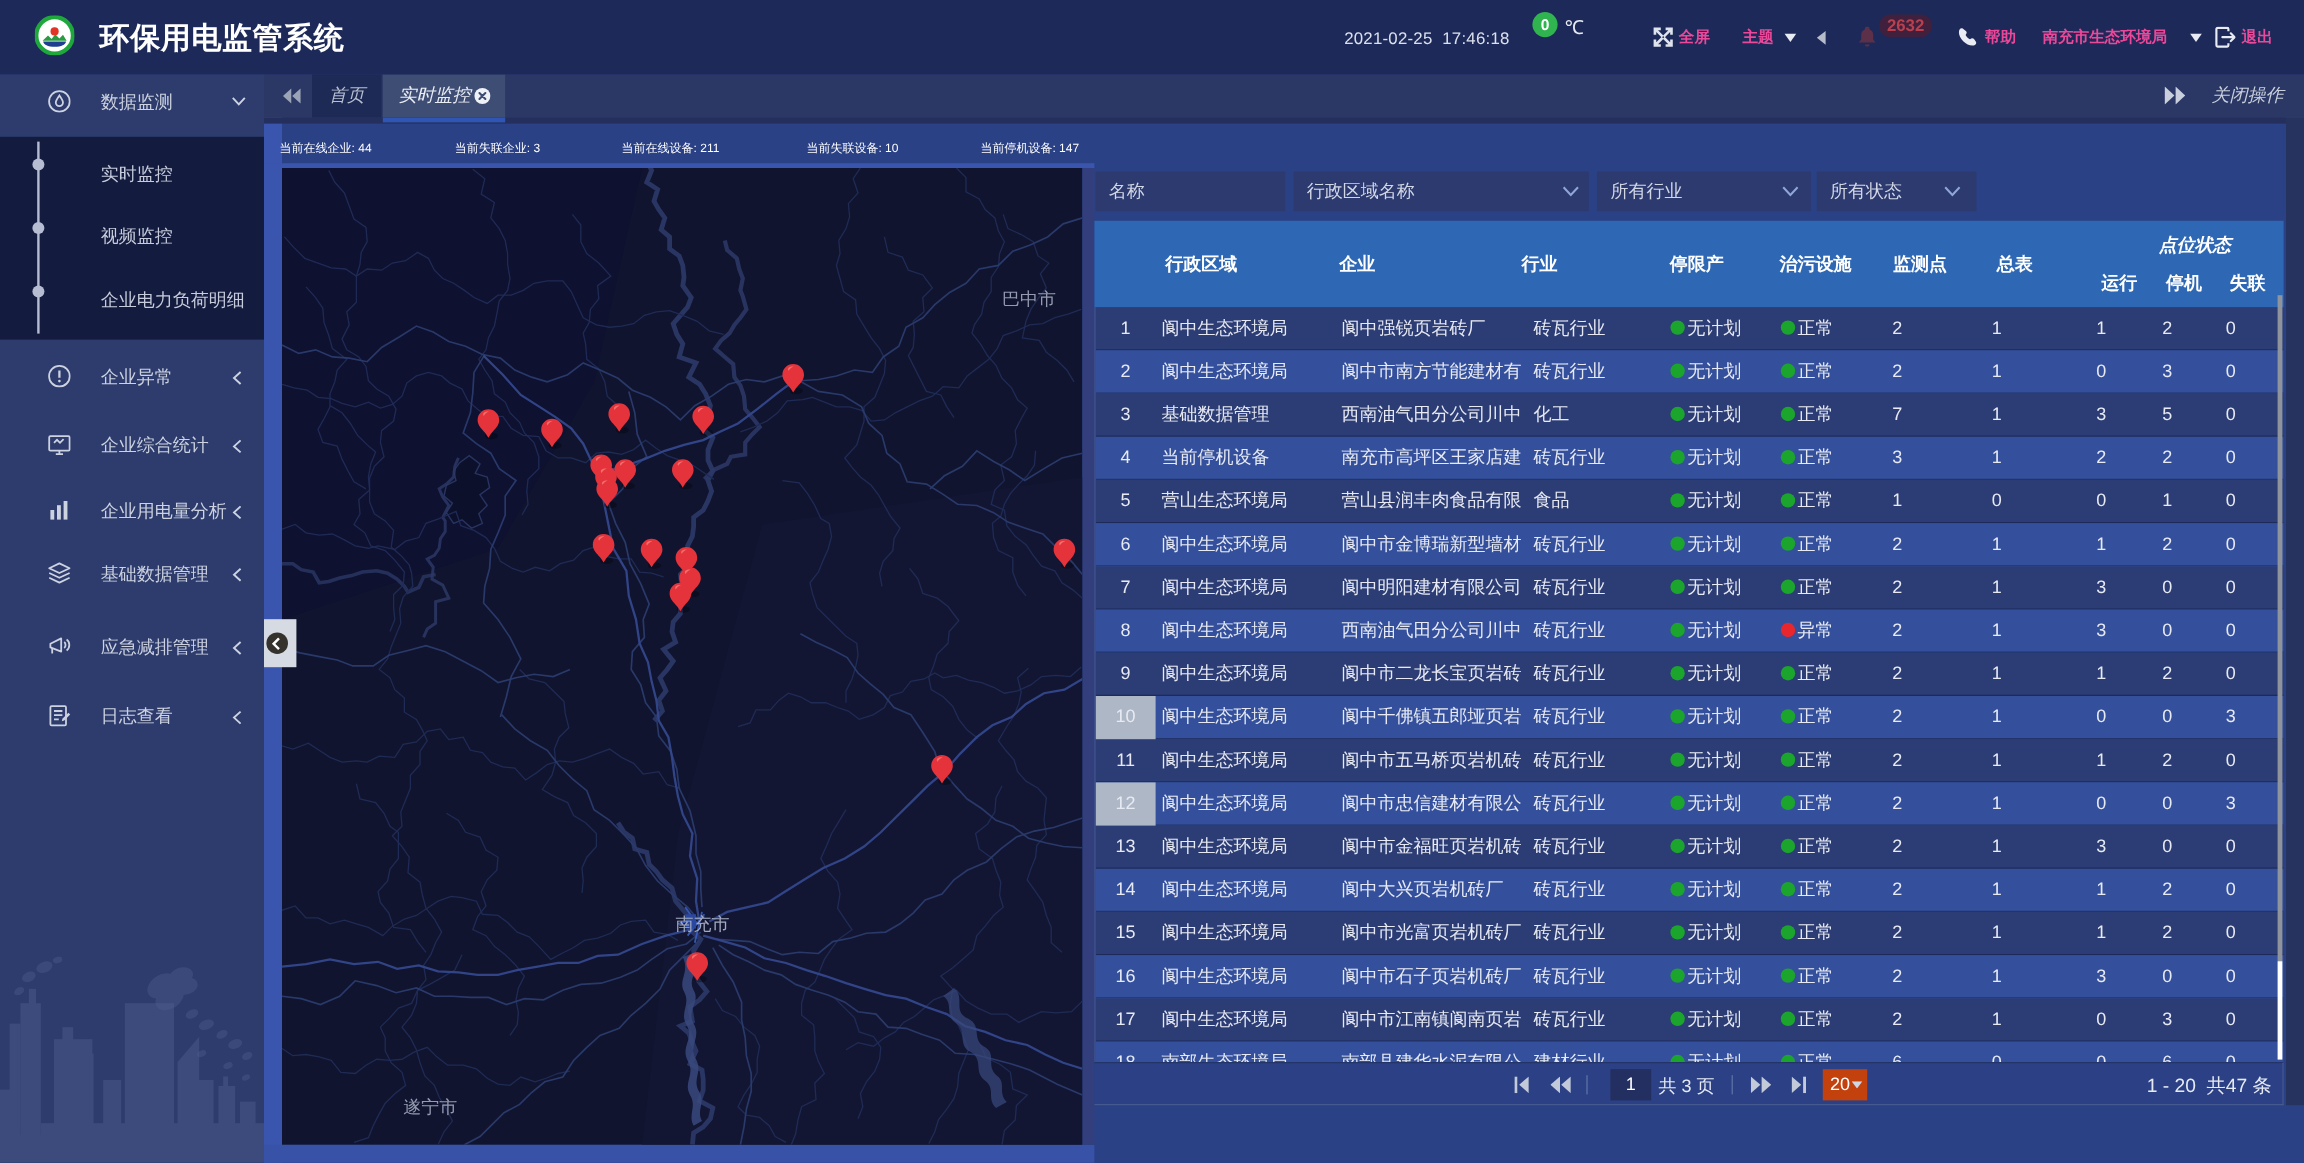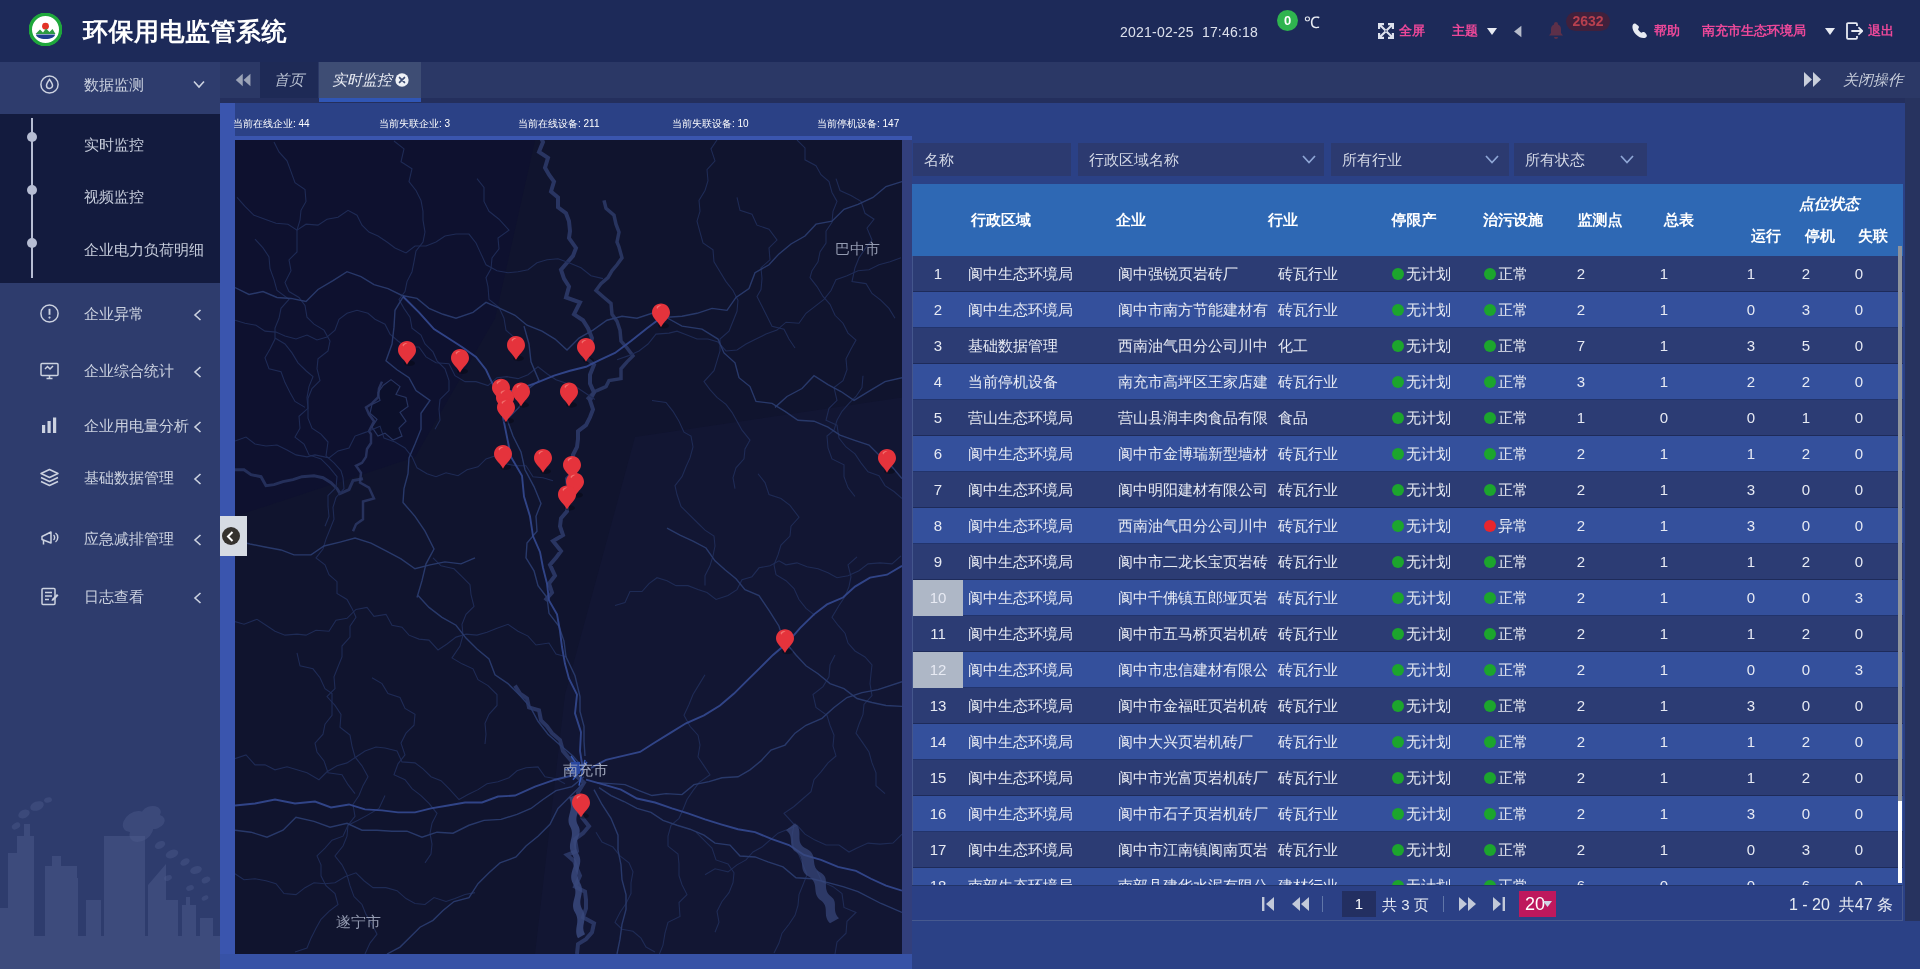--- a/index.html
+++ b/index.html
@@ -59,21 +59,21 @@
 .c8{width:48px;text-align:center;}
 .c9{width:62px;text-align:center;}
 .c10{width:44px;text-align:center;}
 .dotg,.dotr{display:inline-block;width:12px;height:12px;border-radius:50%;background:#1ca52d;margin-right:2px;vertical-align:-1px;}
 .dotr{background:#e8262d;}
 .numsel{background:#aeb7c6;display:block;width:50px;height:36px;text-align:center;}
 
 #pager{position:absolute;left:912px;top:885px;width:991px;height:36px;background:#2b4085;border-top:1px solid #223468;border-right:1px solid #46598f;border-bottom:1px solid #46598f;color:#e6eaf3;}
 #pager .sep{position:absolute;top:10px;width:1px;height:16px;background:#6076a8;}
 #pgin{position:absolute;left:430px;top:5px;width:34px;height:26px;background:#232f61;color:#fff;font-size:15px;text-align:center;line-height:26px;}
-#pgsel{position:absolute;left:607px;top:5px;width:37px;height:26px;background:#be185d;color:#fff;font-size:18px;line-height:26px;padding-left:6px;}
+#pgsel{position:absolute;left:607px;top:5px;width:37px;height:26px;background:#c2410c;color:#fff;font-size:15px;line-height:26px;padding-left:6px;}
 
 #sbtrack{position:absolute;left:1898px;top:246px;width:4px;height:555px;background:#8e939c;}
 #sbthumb{position:absolute;left:1898px;top:801px;width:4px;height:82px;background:#ffffff;}
 #rstrip{position:absolute;left:1905px;top:98px;width:15px;height:823px;background:#27335f;}
 </style>
 </head>
 <body>
 
 <div id="rstrip"></div>
 

